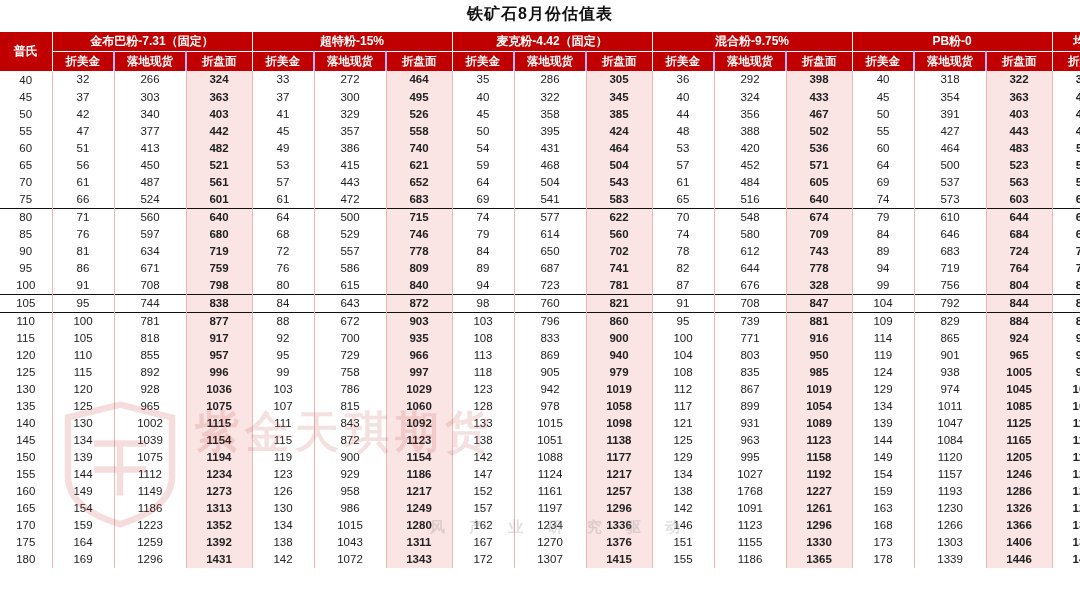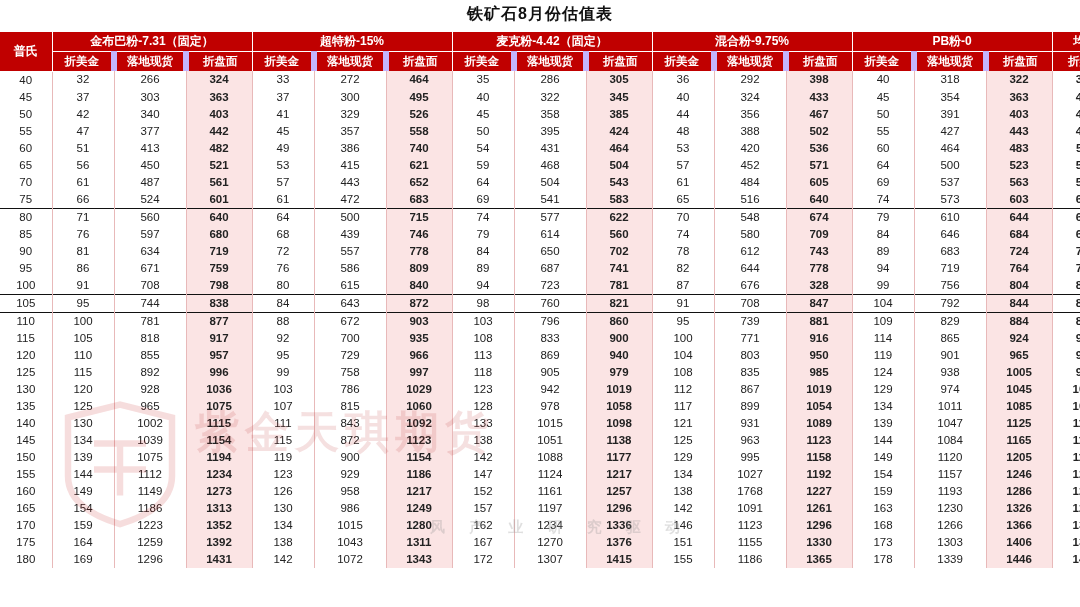--- a/index.html
+++ b/index.html
@@ -59,21 +59,21 @@
   tr.grp th.first {
     border-left: none;
   }
   tr.sub th {
     background: #c00000;
     color: #ffffff;
     font-weight: bold;
     font-size: 11.5px;
     height: 19px;
     line-height: 19px;
-    border-right: 6px solid #c4b5fd;
+    border-right: 2px solid #c4b5fd;
   }
   tr.sub th.last {
     border-right: none;
   }
   tr.grp th.last {
     border-right: none;
   }
   
   tbody td {
     border-right: 1px solid #e8b9b9;
@@ -364,21 +364,21 @@
           <td class="c2">610</td>
           <td class="c3 gsep">644</td>
           <td class="avg lastcol">659</td>
         </tr>
         <tr>
           <td class="idx">85</td>
           <td class="c1">76</td>
           <td class="c2">597</td>
           <td class="c3 gsep">680</td>
           <td class="c1">68</td>
-          <td class="c2">439</td>
+          <td class="c2">529</td>
           <td class="c3 gsep">746</td>
           <td class="c1">79</td>
           <td class="c2">614</td>
           <td class="c3 gsep">560</td>
           <td class="c1">74</td>
           <td class="c2">580</td>
           <td class="c3 gsep">709</td>
           <td class="c1">84</td>
           <td class="c2">646</td>
           <td class="c3 gsep">684</td>

